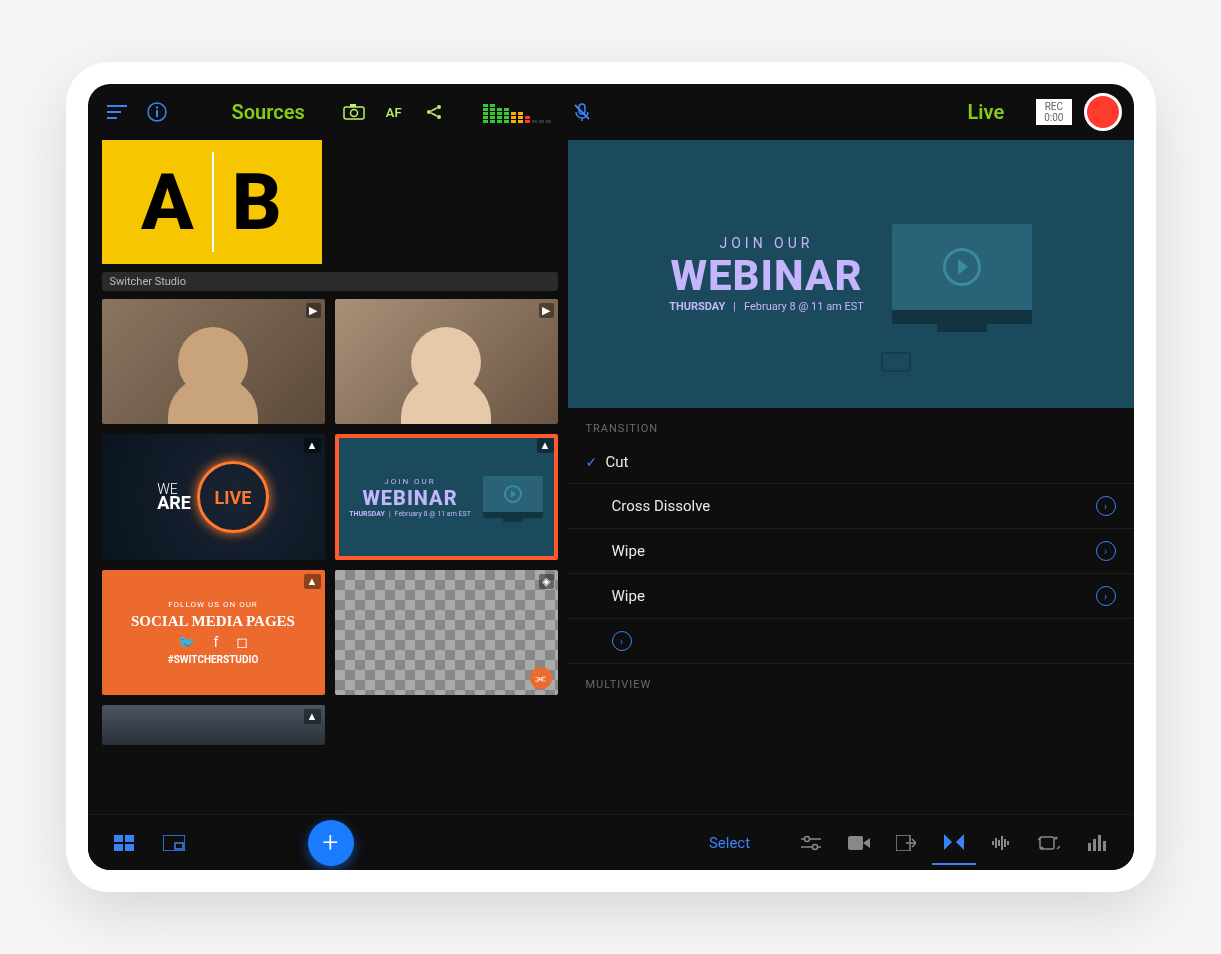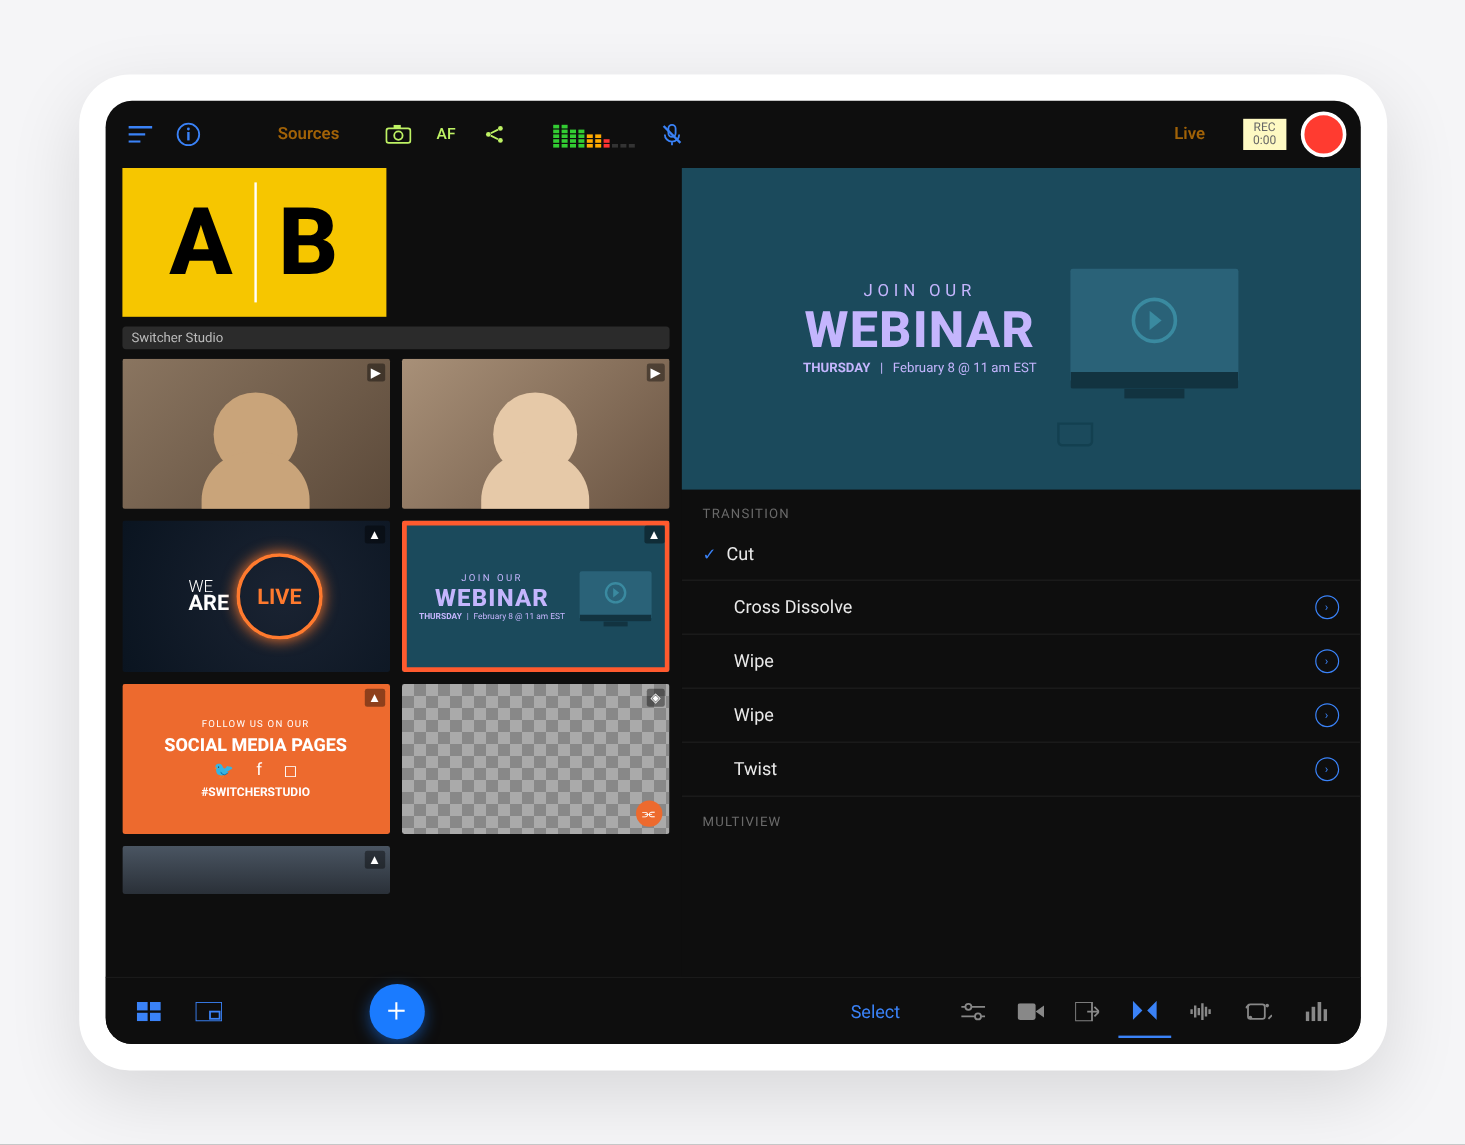--- a/index.html
+++ b/index.html
@@ -41,23 +41,23 @@
     width: 34px;
     height: 34px;
     display: flex;
     align-items: center;
     justify-content: center;
     color: #3a82f7;
     cursor: pointer;
   }
   .icon-btn.dim { color: #bef264; }
   .top-title {
-    color: #a16207;
+    color: #84cc16;
     font-weight: 600;
-    font-size: 14px;
+    font-size: 20px;
   }
   .spacer { flex: 1; }
   .audio-meter {
     display: flex;
     gap: 2px;
     align-items: flex-end;
     height: 22px;
     margin-right: 8px;
   }
   .audio-col {
@@ -65,21 +65,21 @@
     display: flex;
     flex-direction: column-reverse;
     gap: 1px;
   }
   .audio-seg {
     width: 5px;
     height: 3px;
   }
   .rec-slot {
     display:flex; flex-direction:column; align-items:center; justify-content:center;
-    background:#fef9c3; border-radius:0; padding:2px 8px; margin-right:6px;
+    background:#ffffff; border-radius:0; padding:2px 8px; margin-right:6px;
     font-size:10px; color:#666; line-height:1.1;
   }
   .record-btn {
     width: 38px; height: 38px; border-radius: 50%;
     background: #ff3b30; border: 3px solid #fff;
     cursor: pointer;
   }
   .body {
     flex: 1;
     display: flex;
@@ -207,21 +207,21 @@
     margin-left:2px;
   }
   
   .social-tile {
     background: #ed6a2e;
     color:#fff; text-align:center;
     display:flex; flex-direction:column; align-items:center; justify-content:center;
     padding:8px; gap:4px;
   }
   .social-tile .heading{ font-size:8px; letter-spacing:1px;}
-  .social-tile .title{ font-size:15px; font-weight:800;}
+  .social-tile .title{ font-size:15px; font-weight:800;font-family:Liberation Serif, serif;}
   .social-icons{ display:flex; gap:18px; font-size:14px;}
   .social-tile .hashtag{ font-size:10px; font-weight:700;}
   
   .trans-tile {
     background-image:
       linear-gradient(45deg,#888 25%,transparent 25%),
       linear-gradient(-45deg,#888 25%,transparent 25%),
       linear-gradient(45deg,transparent 75%,#888 75%),
       linear-gradient(-45deg,transparent 75%,#888 75%);
     background-size:20px 20px;
@@ -535,21 +535,20 @@
           </div>
           <div class="list-item first">
             <span class="label">Wipe</span>
             <span class="chev">›</span>
           </div>
           <div class="list-item first">
             <span class="label">Wipe</span>
             <span class="chev">›</span>
           </div>
           <div class="list-item first">
-            <span class="label">Twist</span>
             <span class="chev">›</span>
           </div>
 
           <div class="list-section-label">MULTIVIEW</div>
         </div>
       </div>
     </div>
 
     <div class="bottom-bar">
       <div class="tab-btn active">

